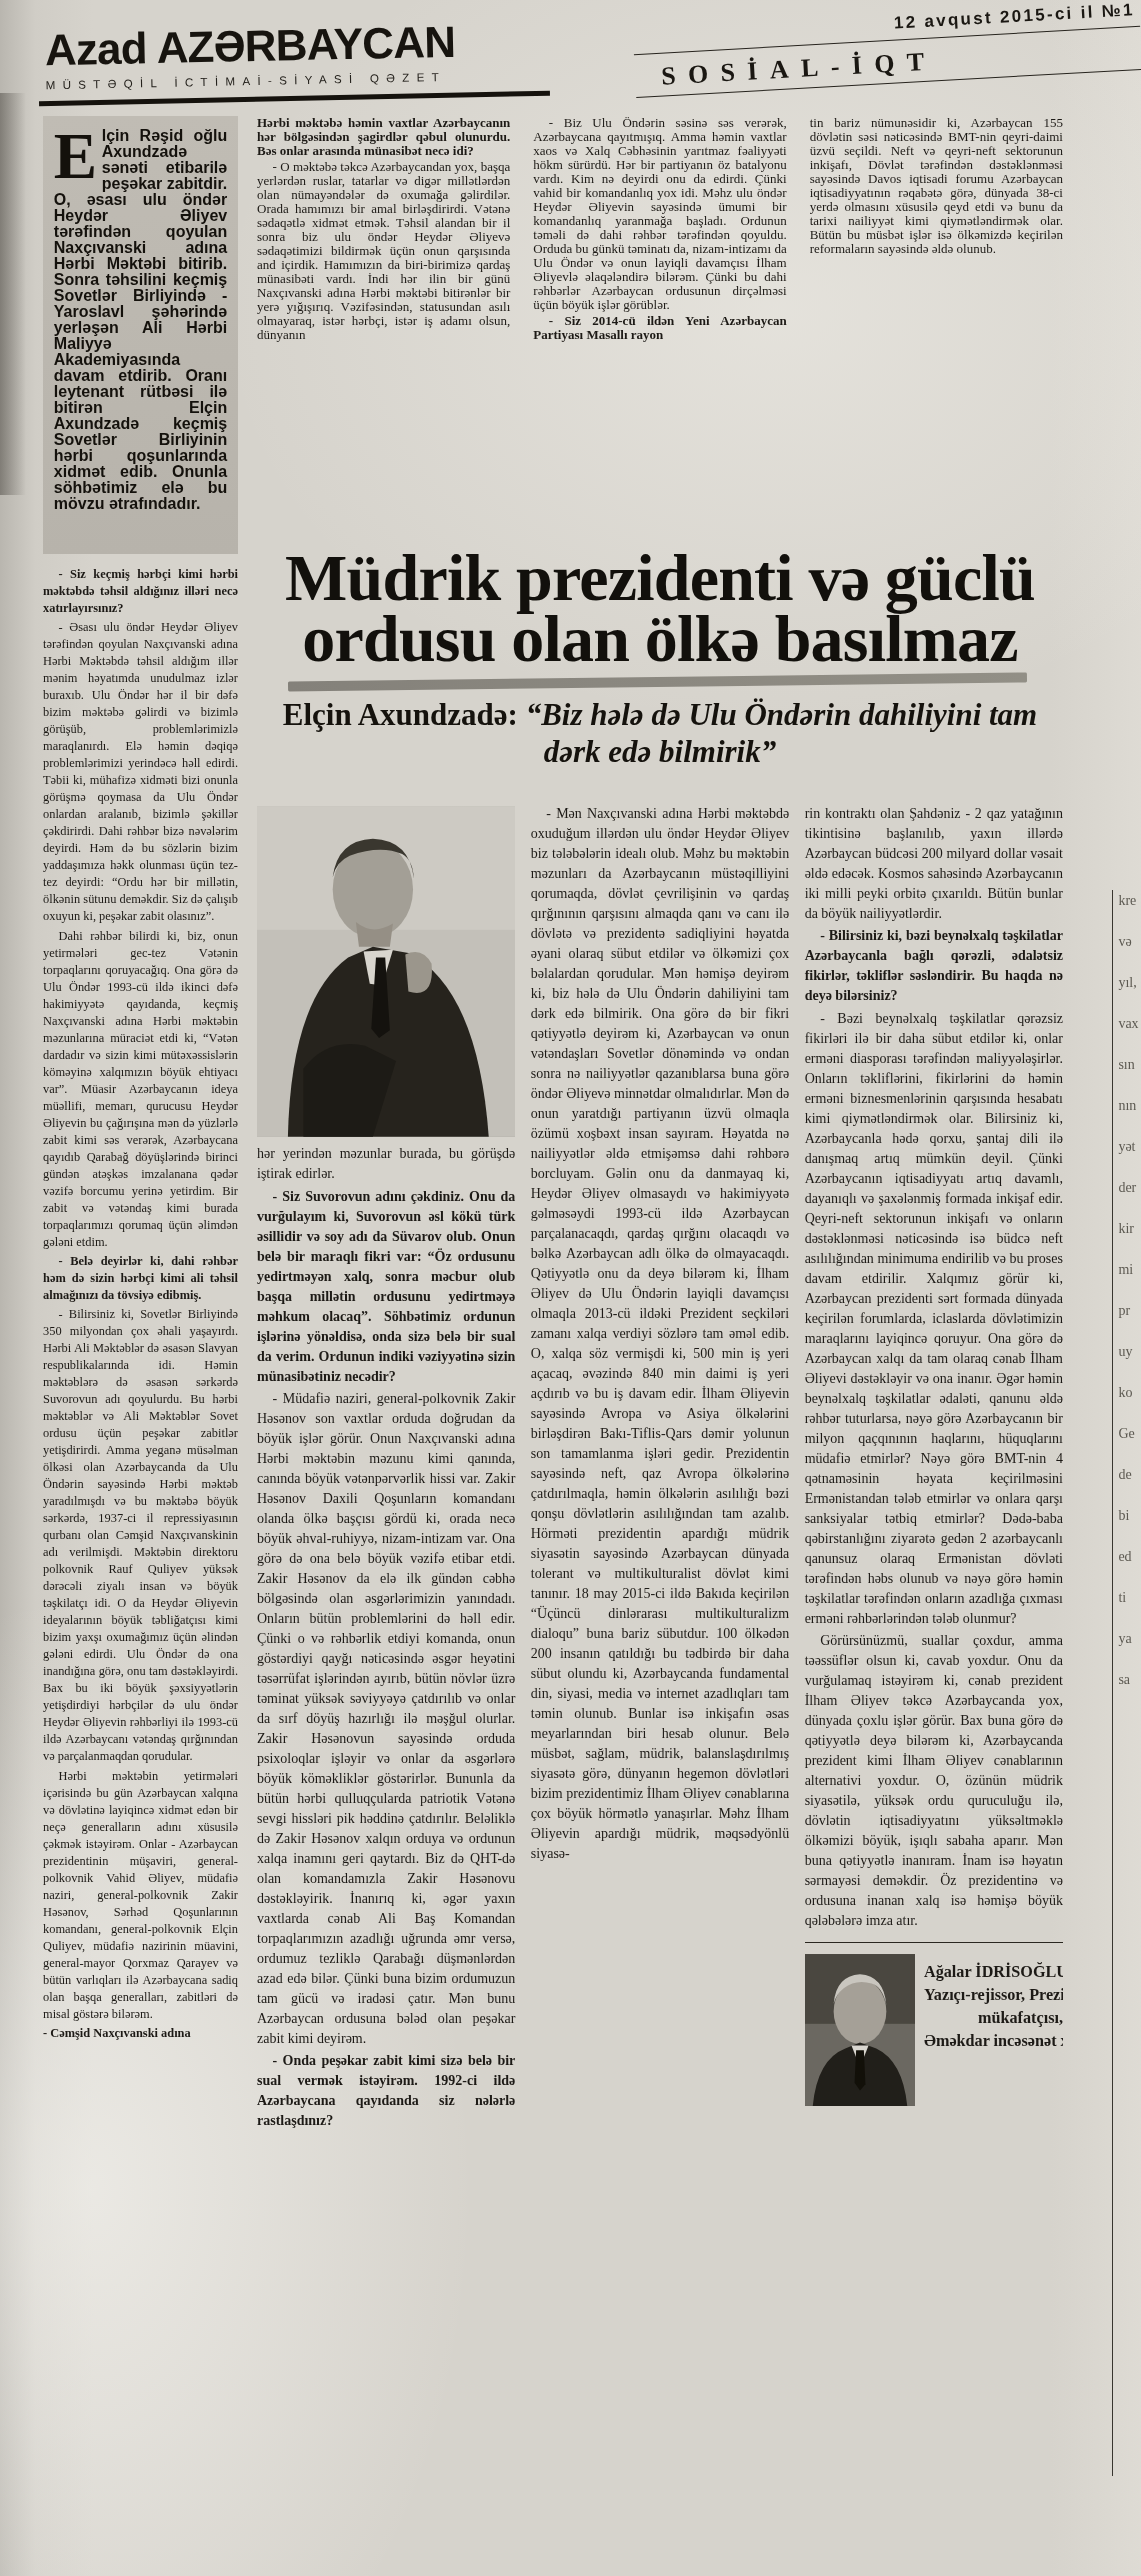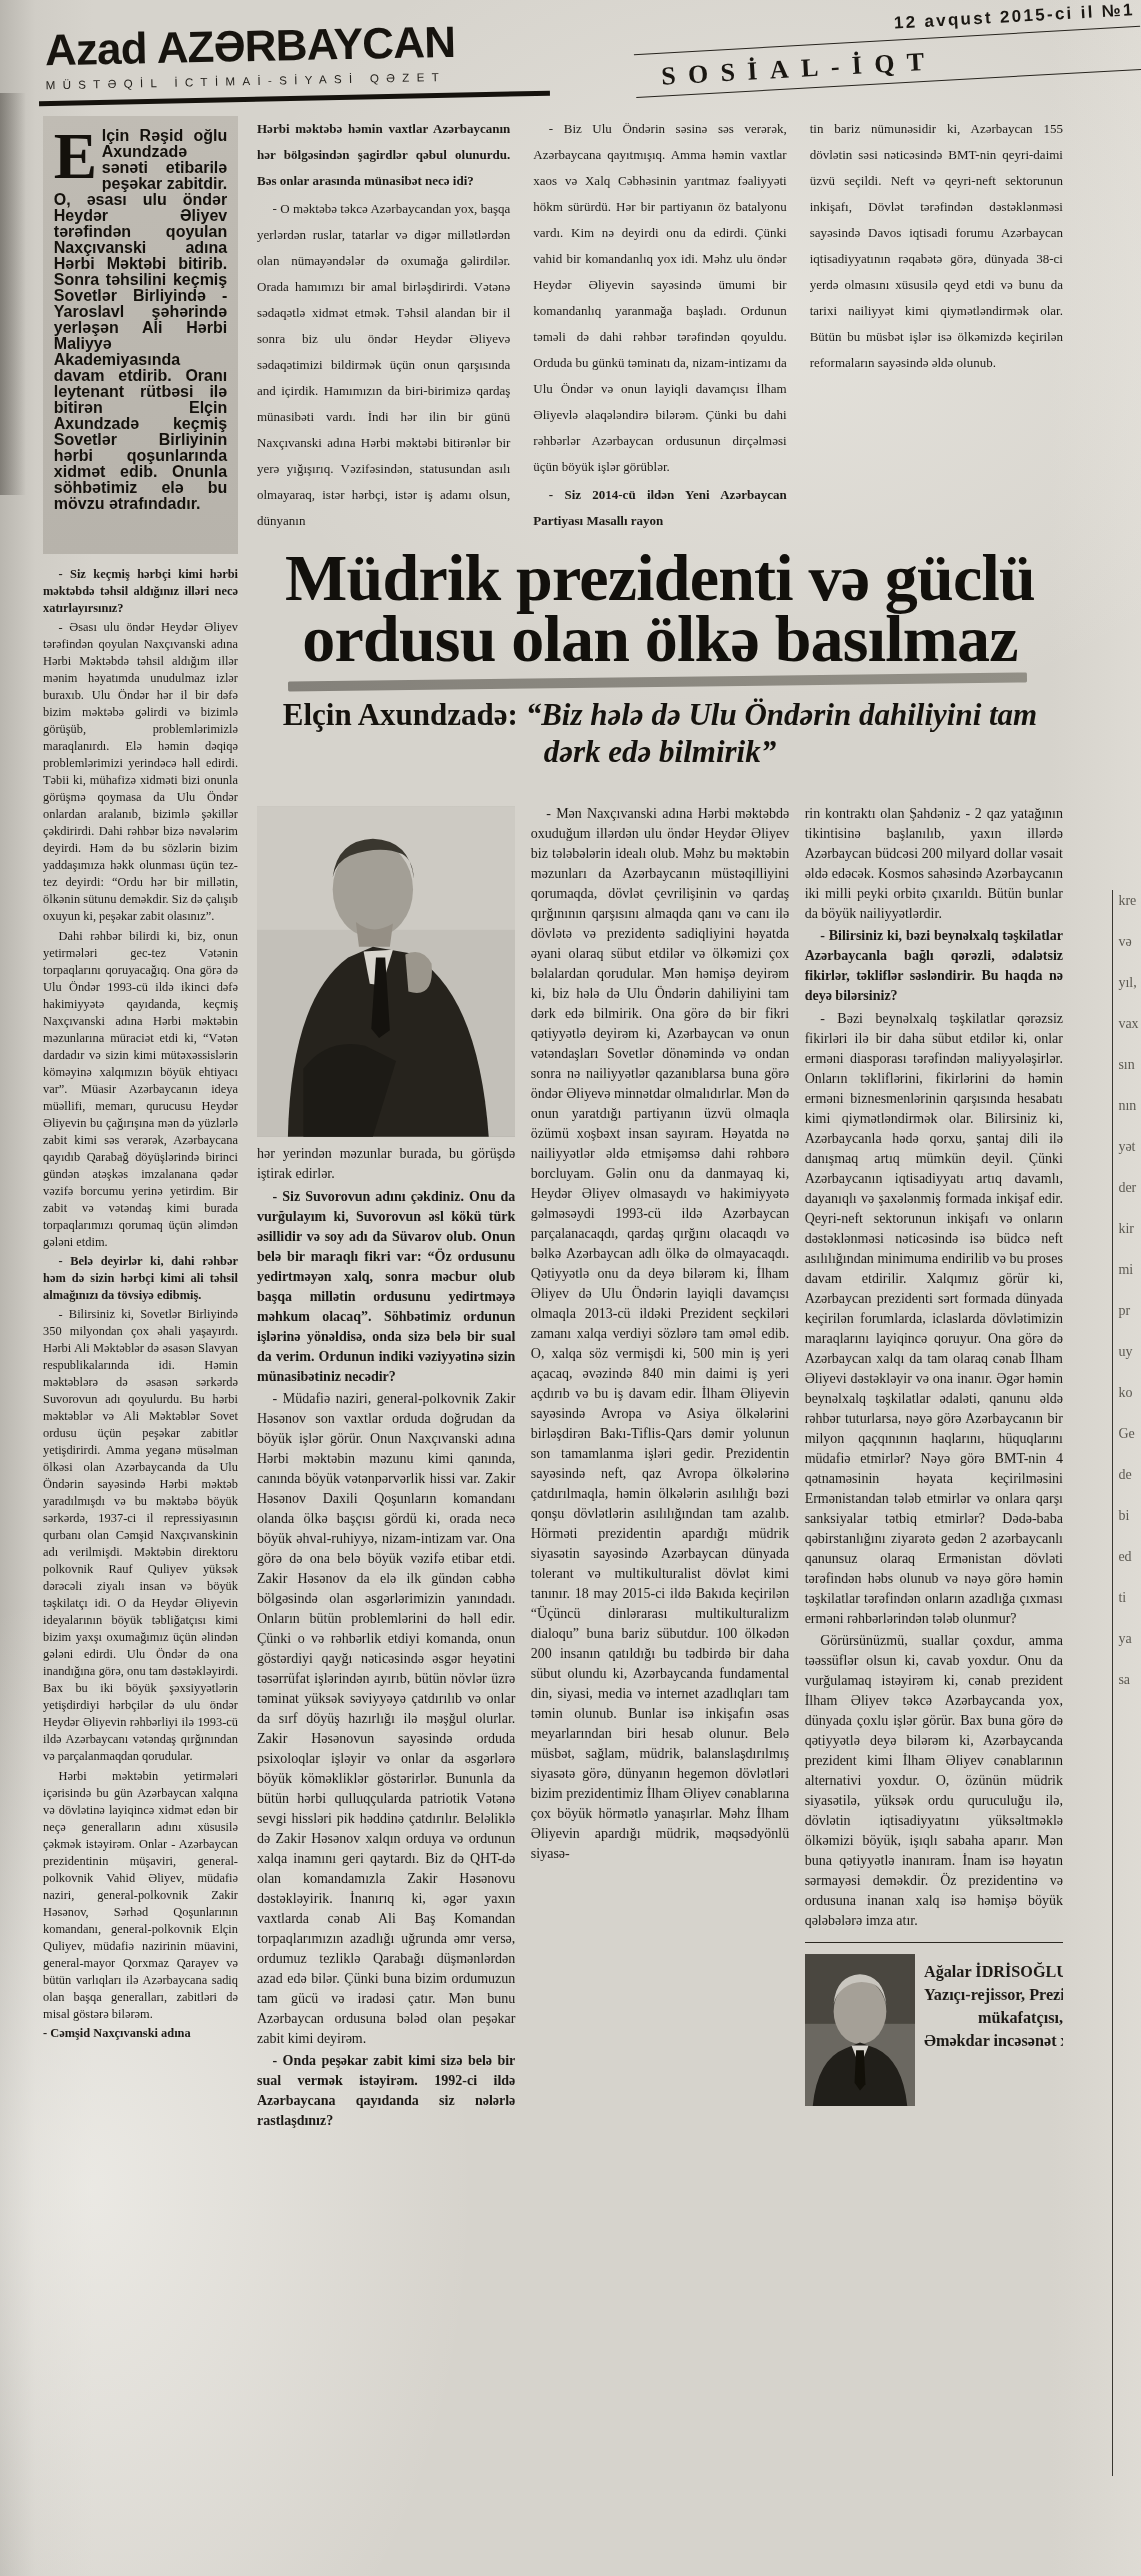--- a/index.html
+++ b/index.html
@@ -36,21 +36,21 @@
   .col1{position:absolute;left:43px;top:116px;width:195px;height:2448px;overflow:hidden;
     font-size:12.4px;line-height:17px;}
   .intro-box{background:linear-gradient(180deg,#c0bcb4,#b7b3ab);padding:12.4px 10.8px 9.3px 10.8px;
     margin-bottom:12.4px;height:416px;overflow:hidden;
     font-family:"Liberation Sans","DejaVu Sans",sans-serif;
     font-weight:bold;font-size:16px;line-height:16px;color:#14110c;}
   .intro-box p{text-indent:0;}
   .intro-box p::first-letter{float:left;font-size:65px;line-height:51px;padding:3.1px 4.6px 0 0;
     font-family:"Liberation Serif",serif;font-weight:bold;}
   .mid{position:absolute;left:257px;top:116px;width:806px;height:2452px;}
-  .topstrip{display:flex;gap:23px;height:425px;overflow:hidden;font-size:13px;line-height:26px;}
+  .topstrip{display:flex;gap:23px;height:425px;overflow:hidden;font-size:13px;line-height:14px;}
   .topstrip .col{flex:1 1 0;}
   
   .headline-block{height:257px;padding-top:6.2px;overflow:hidden;}
   .headline{margin:0;text-align:center;font-size:66px;line-height:61px;font-weight:bold;
     letter-spacing:-0.8px;color:#12100c;}
   .head-bar{height:10px;background:linear-gradient(90deg,#84817a,#928f86);margin:7.7px 36px 9.3px 31px;
     transform:rotate(-0.7deg);border-radius:1.5px;}
   .kicker{margin:1.5px 23px 0 23px;text-align:center;font-size:31px;line-height:37px;
     font-weight:bold;color:#15120d;}
   .kicker em{font-style:italic;}

